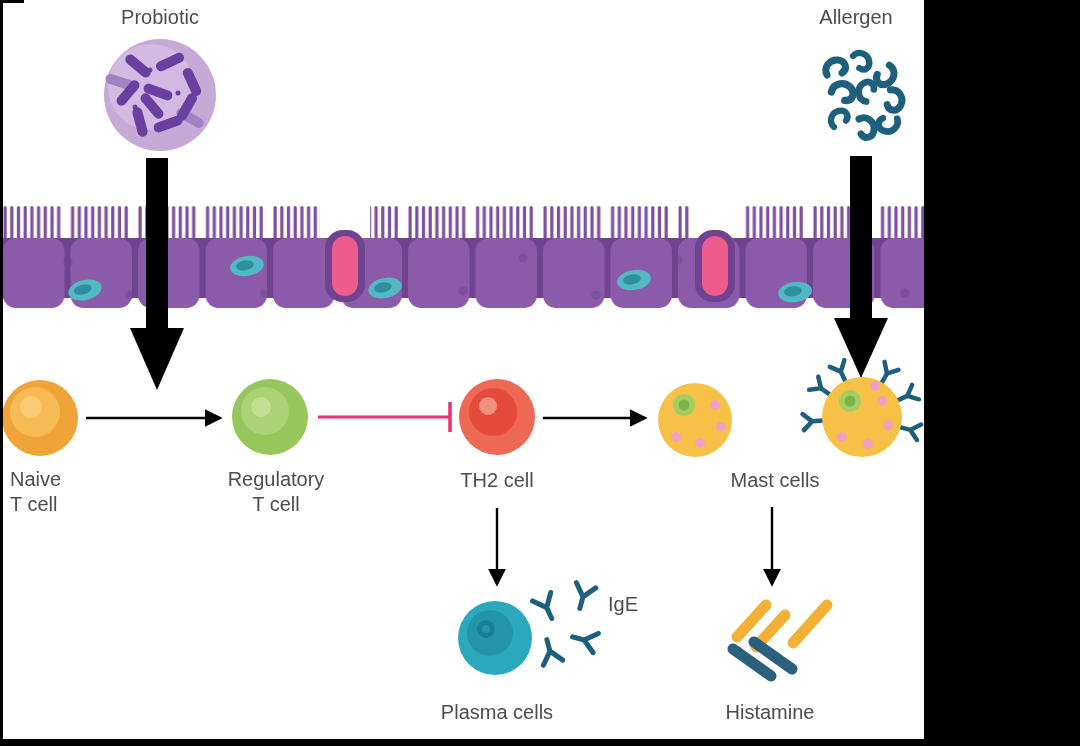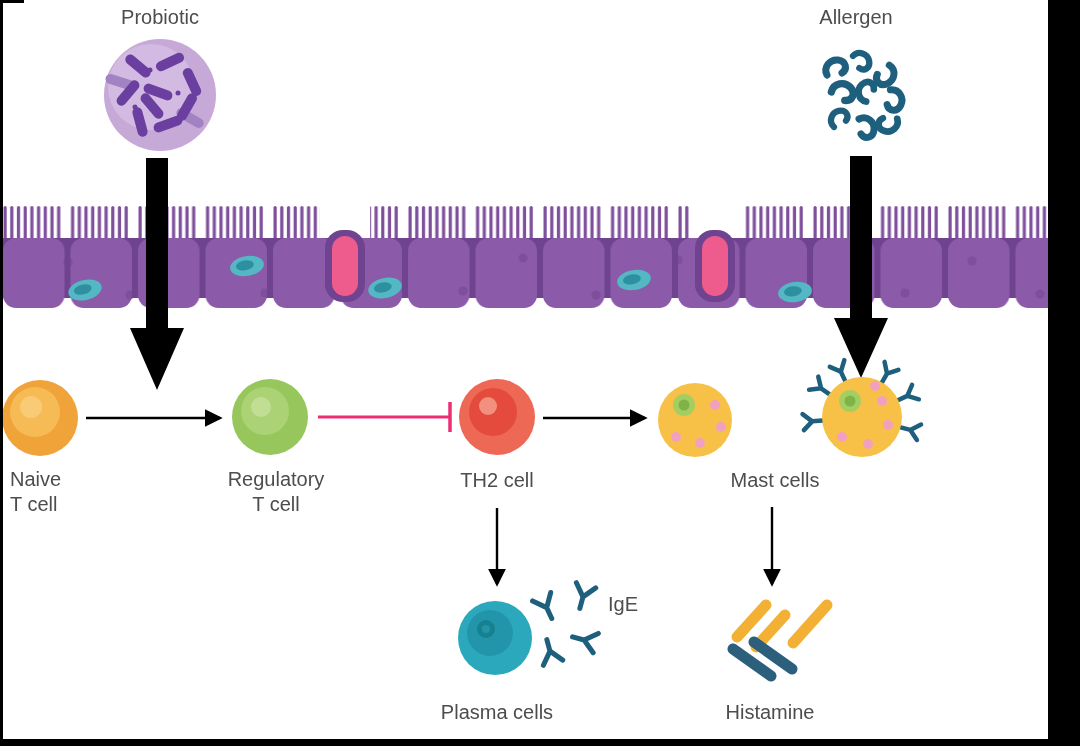--- a/index.html
+++ b/index.html
@@ -1,16 +1,16 @@
 <!DOCTYPE html>
 <html style="--bg: #FFFFFF; --frame: #000000; --epi-main: #8B5AA8; --epi-dark: #6F4390; --villi: #7E4F9C; --teal-outer: #54B8C4; --teal-inner: #2E8FA0; --goblet-pink: #EE5C8D; --probiotic-ball: #C7A9D8; --probiotic-ball-light: #D6BEE5; --probiotic-rod: #6B3FA0; --probiotic-rod-light: #A183C4; --allergen: #1E5F7E; --arrow: #000000; --inhibit: #EC2F72; --naive-outer: #F0A338; --naive-mid: #F6BB55; --naive-inner: #FACB77; --reg-outer: #97C65C; --reg-mid: #ABD274; --reg-inner: #C2DE95; --th2-outer: #ED6855; --th2-mid: #E44B3D; --th2-inner: #F2907F; --mast-body: #F7C148; --mast-granule: #F2A0C0; --mast-nucleus: #A5CE62; --mast-nucleus-dark: #7FB347; --receptor: #1E5F7E; --plasma-outer: #2CA8BD; --plasma-mid: #2295AB; --plasma-inner: #17818F; --hist-yellow: #F2B134; --hist-navy: #2C5F7C; --text: #4D4D4D;"><head>
 <meta charset="utf-8">
 <style>
   html,body{margin:0;padding:0;background:#000;}
-  .stage{position:relative;width:1048px;height:746px;background:var(--bg,#fff);overflow:hidden;}
+  .stage{position:relative;width:924px;height:746px;background:var(--bg,#fff);overflow:hidden;}
   svg{display:block;}
   .frame{fill:var(--frame,#000);}
   .epi-dark{fill:var(--epi-dark,#6F4390);}
   .epi-main{fill:var(--epi-main,#8B5AA8);}
   .villus{fill:var(--villi,#7E4F9C);}
   .erase{fill:var(--bg,#fff);}
   .dotn{fill:var(--epi-dark,#6F4390);opacity:.5;}
   .teal-o{fill:var(--teal-outer,#54B8C4);}
   .teal-i{fill:var(--teal-inner,#2E8FA0);}
   .goblet{fill:var(--goblet-pink,#EE5C8D);}

